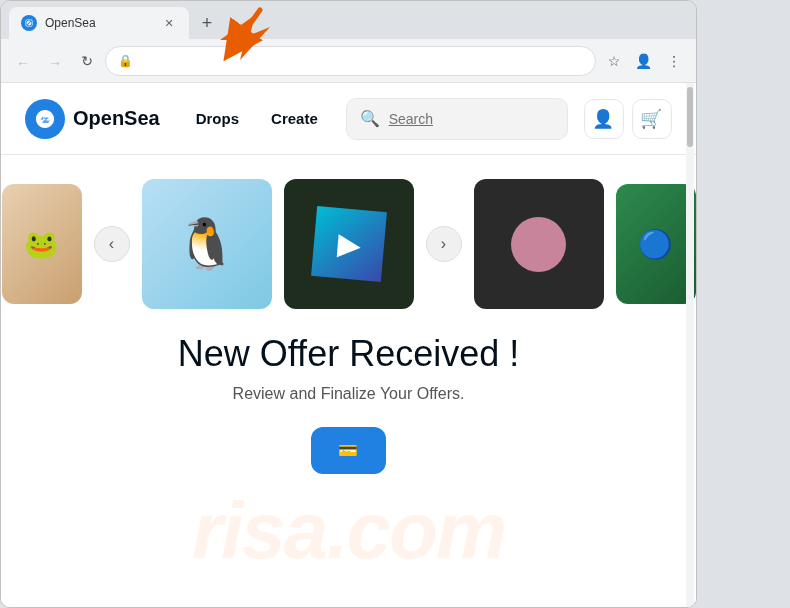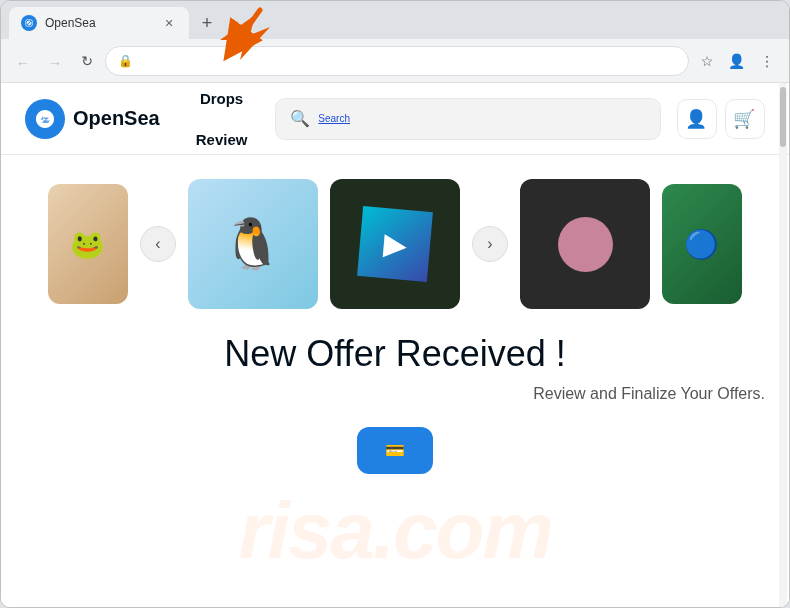--- a/index.html
+++ b/index.html
@@ -6,21 +6,21 @@
     body {
       width: 790px;
       height: 608px;
       overflow: hidden;
       font-family: -apple-system, BlinkMacSystemFont, 'Segoe UI', sans-serif;
       background: #dee1e6;
     }
 
     
     .browser-window {
-      width: 790px;
+      width: 697px;
       height: 608px;
       background: #f1f3f4;
       border-radius: 10px;
       border: 1.5px solid #c0c0c0;
       display: flex;
       flex-direction: column;
       overflow: hidden;
     }
 
     
@@ -150,21 +150,20 @@
     }
     .logo-circle svg { width: 24px; height: 24px; }
     .logo-text {
       font-size: 20px;
       font-weight: 700;
       color: #04111d;
     }
     .nav-links {
       display: flex; align-items: center; gap: 8px;
       margin-left: 8px;
-      flex-direction: column;
     }
     .nav-link {
       font-size: 15px;
       font-weight: 600;
       color: #04111d;
       padding: 8px 12px;
       border-radius: 10px;
       cursor: pointer;
     }
 
@@ -173,21 +172,21 @@
       height: 42px;
       background: #f3f3f3;
       border-radius: 10px;
       border: 1.5px solid #e5e8eb;
       display: flex; align-items: center;
       padding: 0 14px;
       gap: 8px;
       max-width: 420px;
     }
     .search-icon-os { font-size: 16px; color: #8a939b; }
-    .search-input-text { font-size: 10px; color: #1d4ed8; text-decoration: underline; }
+    .search-input-text { font-size: 14px; color: #737373; text-decoration: underline; }
 
     .header-icons { display: flex; align-items: center; gap: 8px; margin-left: auto; }
     .icon-btn {
       width: 40px; height: 40px;
       border-radius: 10px;
       border: 1.5px solid #e5e8eb;
       display: flex; align-items: center; justify-content: center;
       cursor: pointer;
       font-size: 18px;
       color: #04111d;
@@ -233,21 +232,20 @@
     .hero-title {
       font-size: 36px;
       font-weight: 400;
       color: #04111d;
       margin-bottom: 10px;
     }
     .hero-subtitle {
       font-size: 16px;
       color: #555;
       margin-bottom: 24px;
-      text-align: right;
     }
 
     .connect-btn {
       background: #2081e2;
       color: #fff;
       border: none;
       border-radius: 12px;
       padding: 14px 28px;
       font-size: 16px;
       font-weight: 600;
@@ -367,21 +365,21 @@
           <svg viewBox="0 0 24 24" fill="white">
             <circle cx="12" cy="12" r="9" fill="white" opacity="0.3"></circle>
             <path d="M12 3C7.03 3 3 7.03 3 12s4.03 9 9 9 9-4.03 9-9-4.03-9-9-9zm-4.5 9.75l.07-.11 2.2-3.44c.03-.05.11-.04.13.01.37.82.68 1.84.54 2.47-.06.26-.22.61-.4.93-.02.05-.05.09-.07.14-.01.03-.04.04-.07.04H7.57c-.05 0-.08-.05-.07-.04zm9.93.72c0 .03-.02.06-.05.07-.14.06-1.07.47-1.41.93-.35.46-.43.97-.44 1.27 0 .08-.06.14-.14.14H9.6c-.07 0-.13-.06-.13-.13v-.31c0-.87.52-1.65 1.31-2.01l1.45-.65c.12-.05.19-.17.19-.3v-.3c0-.14-.12-.26-.26-.26h-1.9c-.14 0-.26-.12-.26-.26v-1c0-.14.12-.26.26-.26h4.92c.14 0 .26.12.26.26v.66c0 .1-.06.19-.14.24l-1.85 1.1c-.09.05-.14.15-.14.25v.56z" fill="white"></path>
           </svg>
         </div>
         <span class="logo-text">OpenSea</span>
       </div>
 
       <div class="nav-links">
         <div class="nav-link">Drops</div>
-        <div class="nav-link">Review</div>
+        <div class="nav-link">Create</div>
       </div>
 
       <div class="search-bar">
         <span class="search-icon-os">🔍</span>
         <span class="search-input-text">Search</span>
       </div>
 
       <div class="header-icons">
         <div class="icon-btn">
           <span>👤</span>

